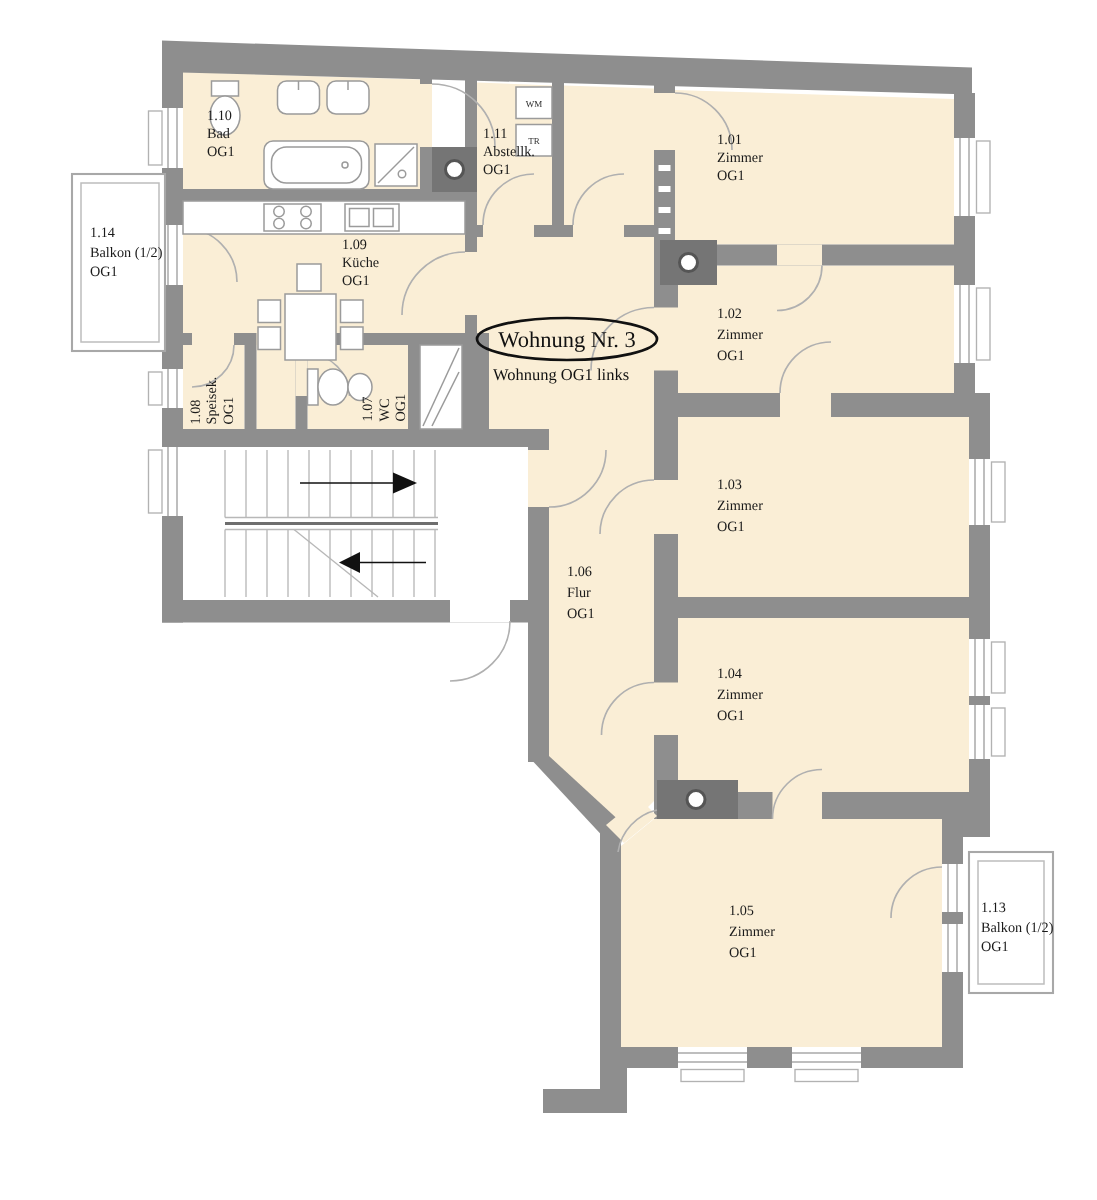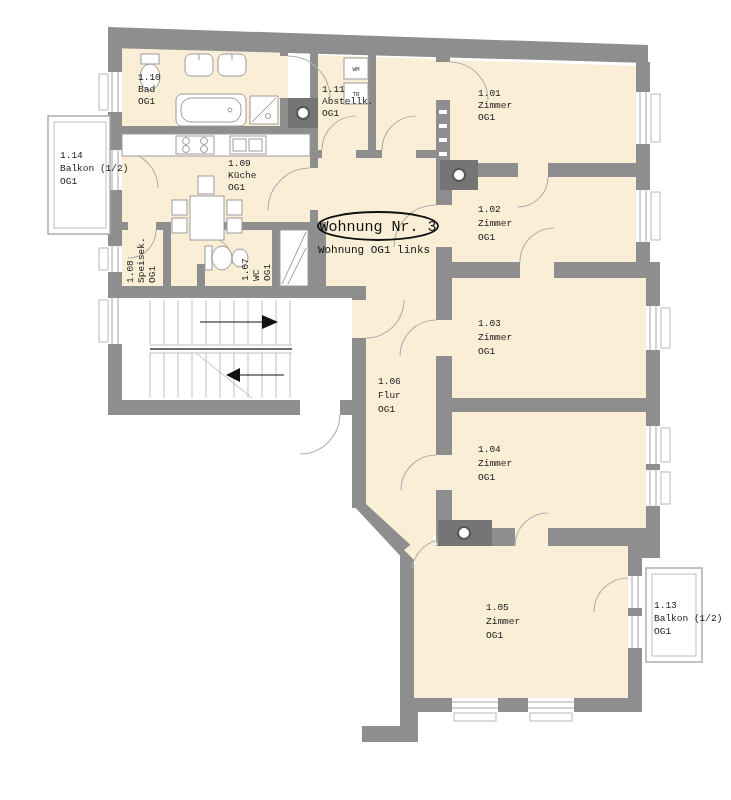--- a/index.html
+++ b/index.html
@@ -1,16 +1,16 @@
 <!DOCTYPE html>
 <html><head>
 <meta charset="utf-8">
 <style>
   html,body{margin:0;padding:0;background:#fff;}
-  .page{width:731px;height:800px;position:relative;background:#fff;font-family:Liberation Mono, monospace;}
+  .page{width:731px;height:800px;position:relative;background:#fff;font-family:Liberation Serif, serif;}
   .wall{fill:#8e8e8e;stroke:none}
   .dark{fill:#757575;stroke:none}
   .room{fill:#faeed6;stroke:none}
   .gapC{fill:#faeed6;stroke:none}
   .gapW{fill:#ffffff;stroke:none}
   .fx{fill:#ffffff;stroke:#9b9b9b;stroke-width:1}
   .ln{stroke:#9b9b9b;stroke-width:1;fill:none}
   .wln{stroke:#a8a8a8;stroke-width:1;fill:none}
   .arc{stroke:#b0b0b0;stroke-width:1.1;fill:none}
   .stair{stroke:#b8b8b8;stroke-width:0.9;fill:none}

